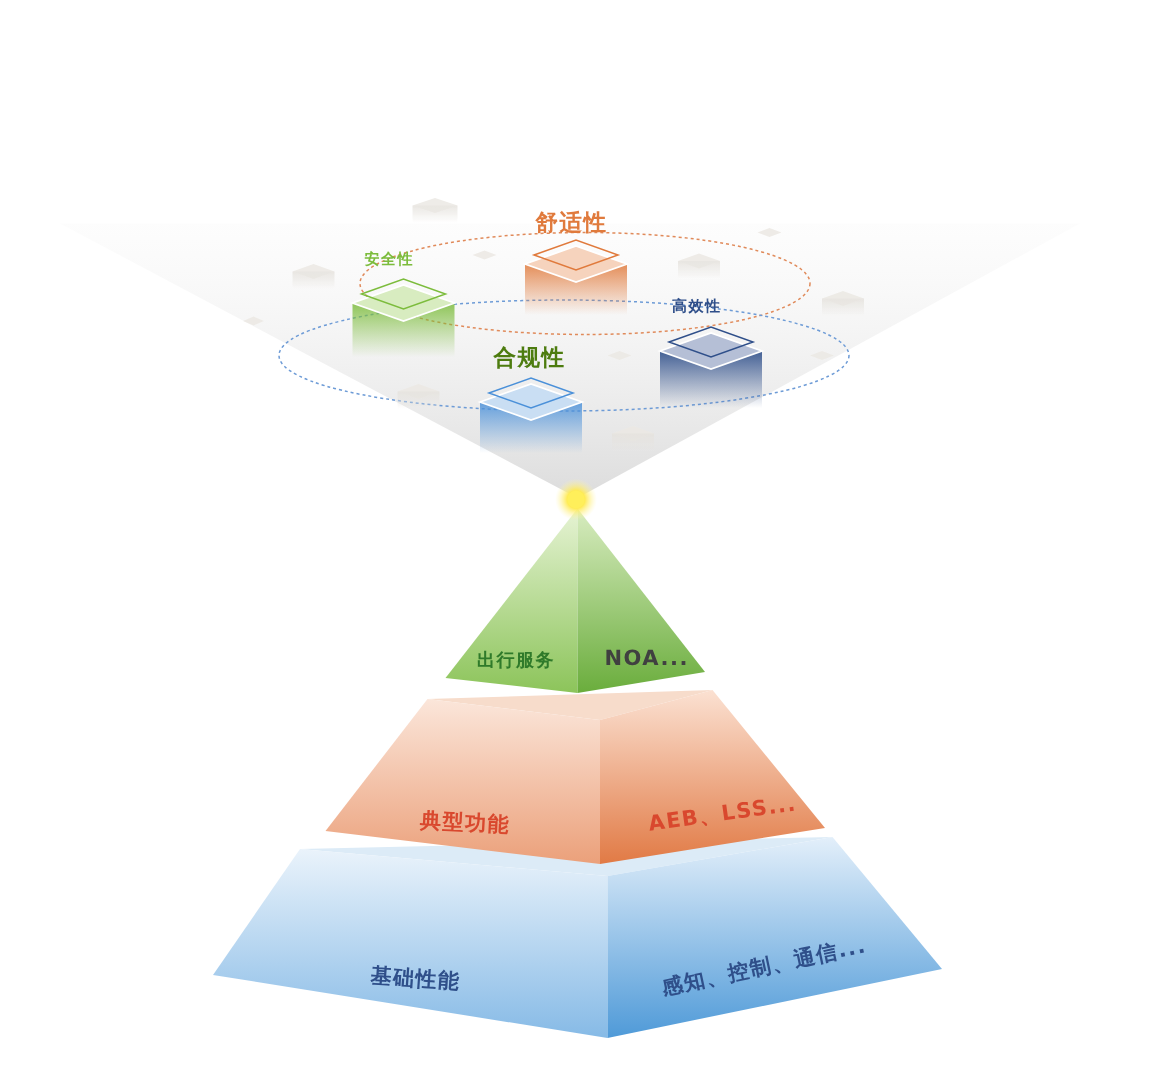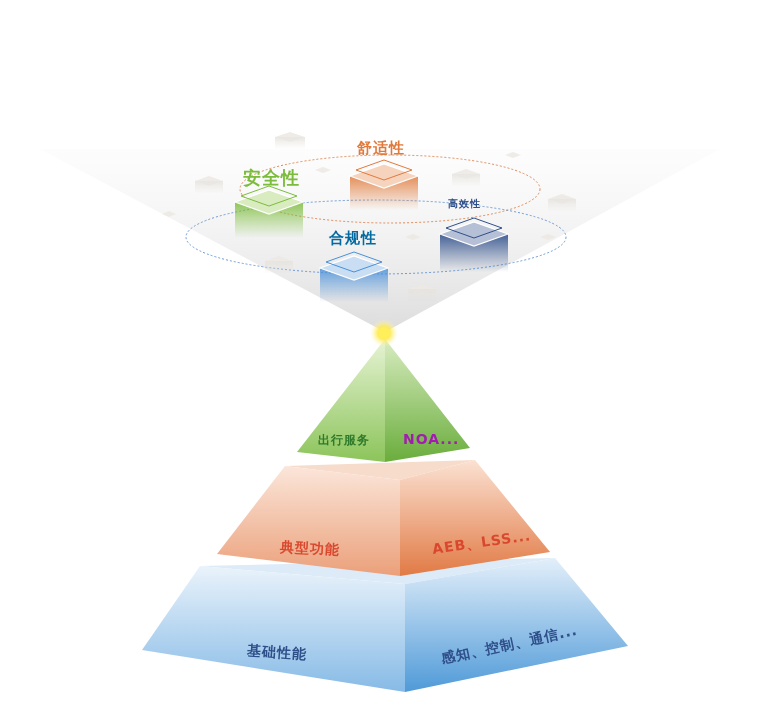--- a/index.html
+++ b/index.html
@@ -153,25 +153,25 @@
   <g>
     <polygon points="385,335 385,458 297,448" fill="url(#greenL)"></polygon>
     <polygon points="385,335 470,444 385,458" fill="url(#greenR)"></polygon>
   </g>
 
   <circle cx="384" cy="329" r="14" fill="url(#glow)"></circle>
   <circle cx="384" cy="329" r="6" fill="#ffef5a"></circle>
 </svg>
 
 <div class="lbl" style="left:357px;top:135px;font-size:15px;color:#e07a3c;">舒适性</div>
-<div class="lbl" style="left:243px;top:162px;font-size:18px;color:#7cbc3c;">安全性</div>
+<div class="lbl" style="left:243px;top:162px;font-size:10px;color:#7cbc3c;">安全性</div>
 <div class="lbl" style="left:448px;top:193px;font-size:10px;color:#2f4f8a;">高效性</div>
-<div class="lbl" style="left:329px;top:225px;font-size:15px;color:#0369a1;">合规性</div>
+<div class="lbl" style="left:329px;top:225px;font-size:15px;color:#4d7c0f;">合规性</div>
 
 <div class="lbl" style="left:318px;top:428px;font-size:12px;color:#2f7a2a;">出行服务</div>
-<div class="lbl" style="left:403px;top:427px;font-size:14px;color:#a21caf;">NOA...</div>
+<div class="lbl" style="left:403px;top:427px;font-size:14px;color:#404040;">NOA...</div>
 
 <div class="lbl" style="left:280px;top:536px;font-size:14px;color:#d9482e;transform:rotate(3deg);">典型功能</div>
 <div class="lbl" style="left:432px;top:530px;font-size:14px;color:#d9482e;transform:rotate(-8deg);">AEB、LSS...</div>
 
 <div class="lbl" style="left:247px;top:640px;font-size:14px;color:#2f4f8a;transform:rotate(4deg);">基础性能</div>
 <div class="lbl" style="left:440px;top:632px;font-size:14px;color:#2f4f8a;transform:rotate(-12deg);">感知、控制、通信...</div>
 </div>
 
 </body></html>

